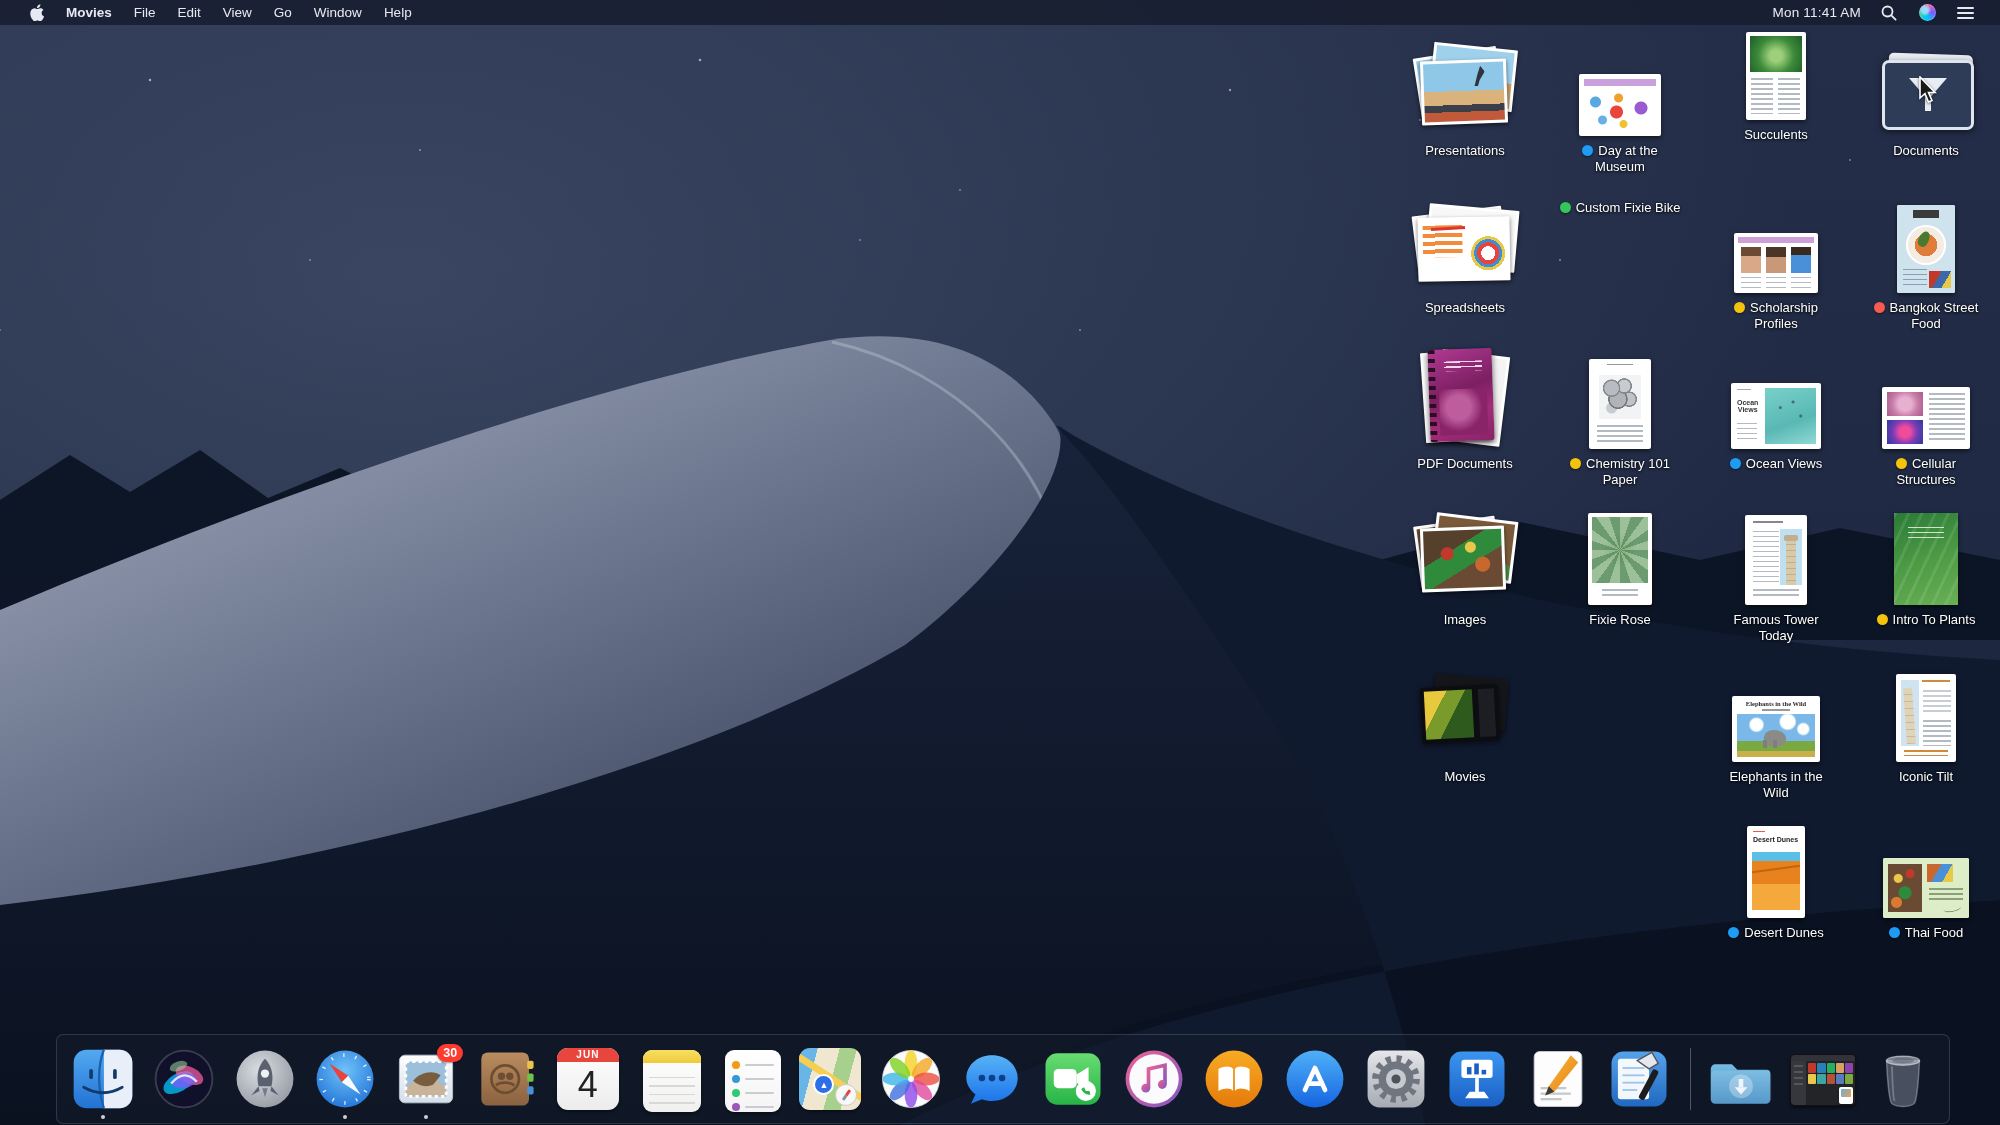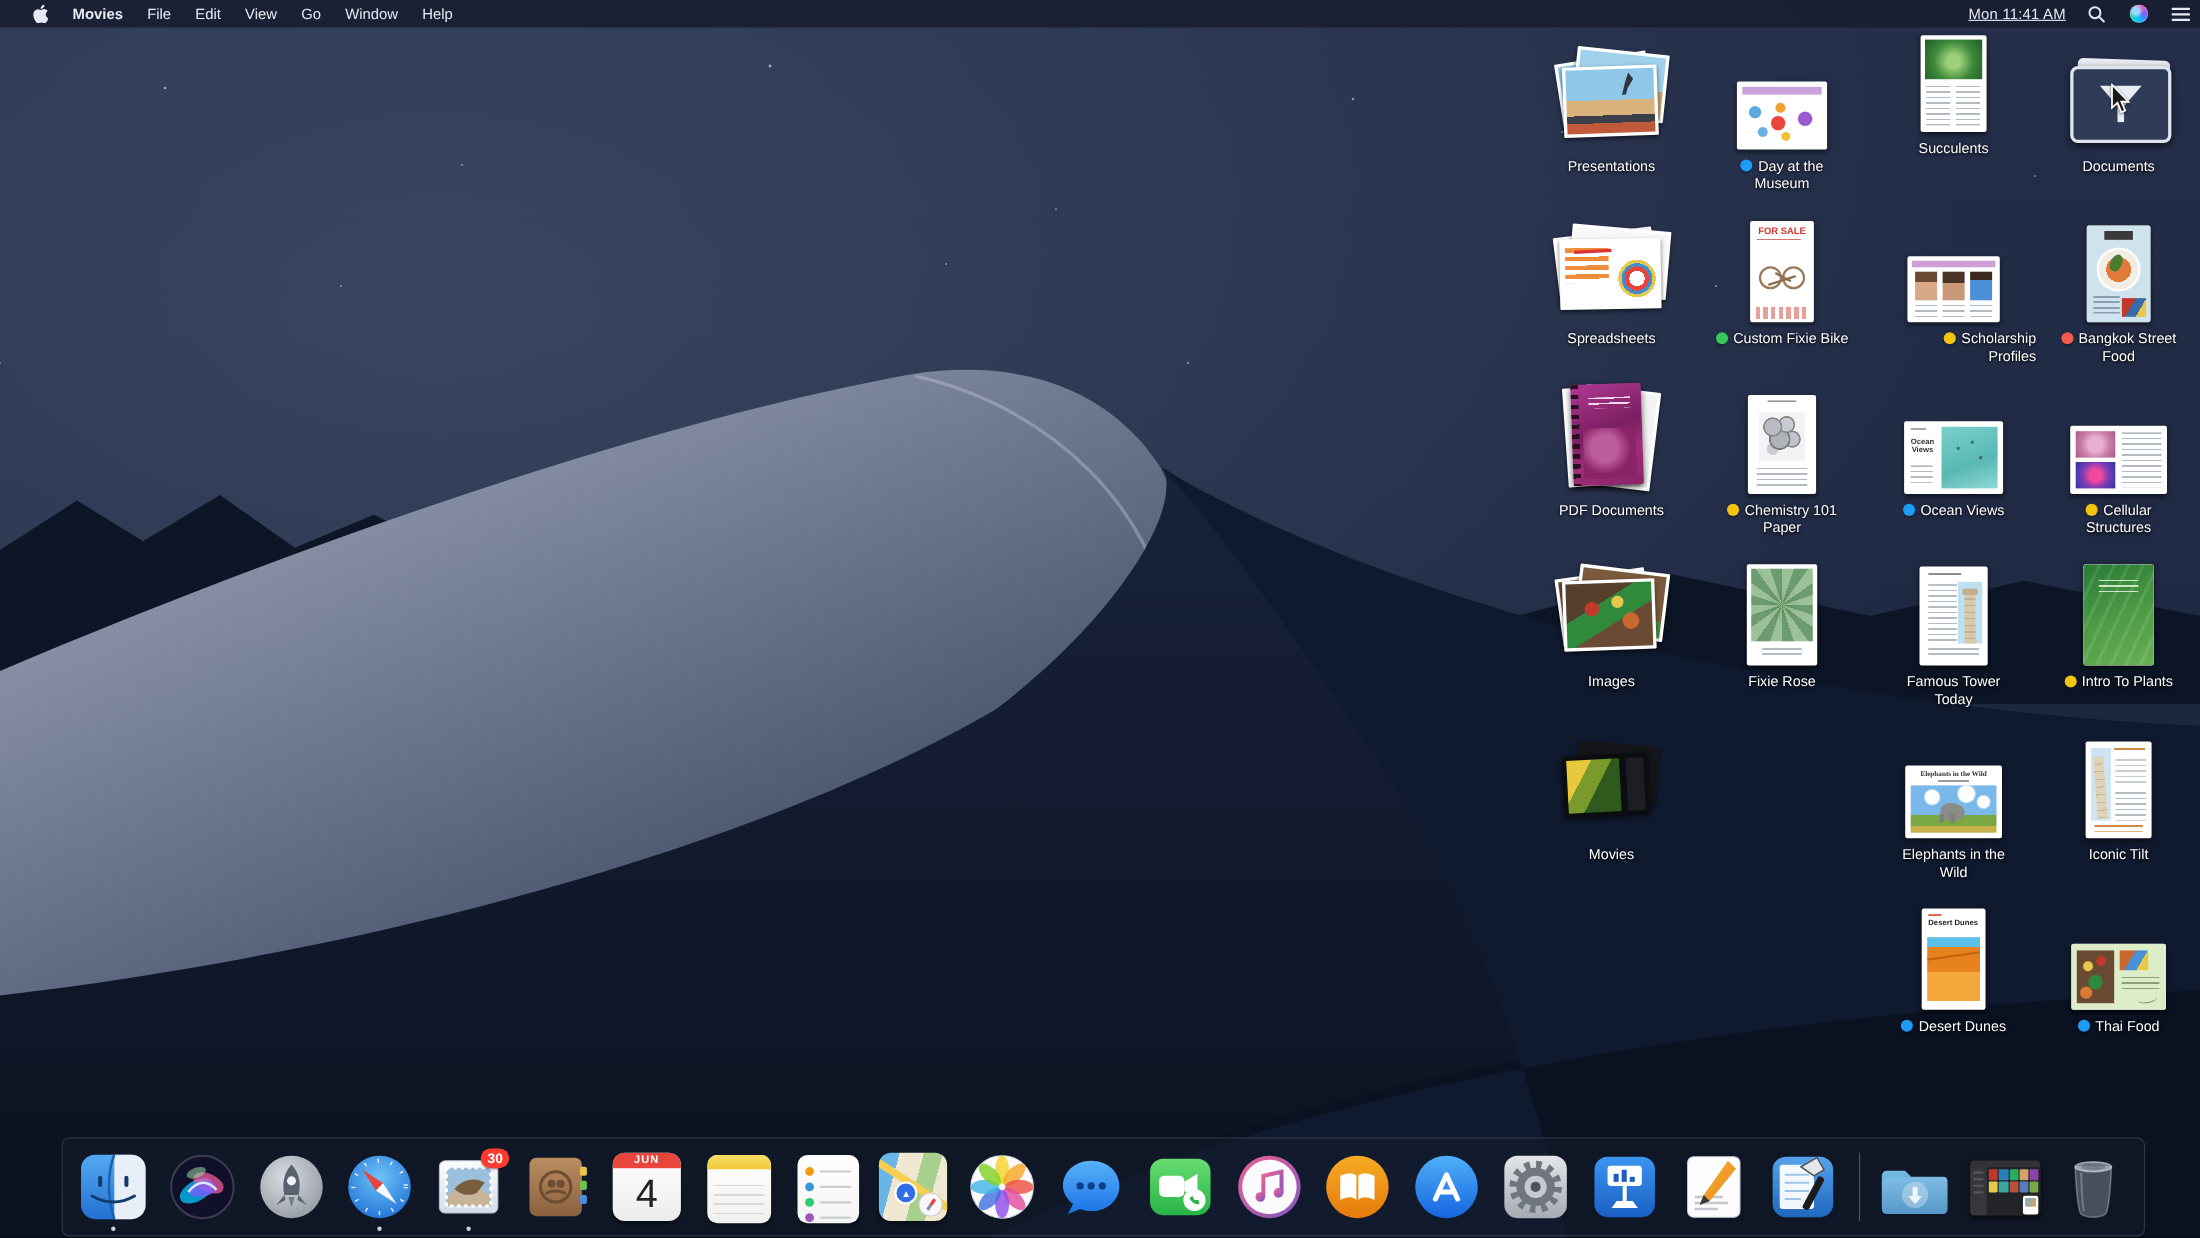--- a/index.html
+++ b/index.html
@@ -3,21 +3,21 @@
 <meta charset="utf-8">
 <style>
   html,body{margin:0;padding:0;background:#000;}
   #screen{position:relative;width:2000px;height:1125px;overflow:hidden;
     font-family:"Liberation Sans", sans-serif; -webkit-font-smoothing:antialiased;}
   
   #menubar{position:absolute;top:0;left:0;right:0;height:25px;display:flex;align-items:center;
     background:rgba(24,30,47,0.88);color:#e7eaf2;font-size:13.5px;z-index:50;}
   #menubar .left,#menubar .right{display:flex;align-items:center;height:100%;}
   #menubar .left{padding-left:18px;}
-  #menubar .right{margin-left:auto;padding-right:8px;gap:18px;text-decoration:underline;}
+  #menubar .right{margin-left:auto;padding-right:25px;gap:18px;}
   .mi{padding:0 11px;height:100%;display:flex;align-items:center;cursor:default;}
   .mi.app{font-weight:700;}
   .status-ic{display:flex;align-items:center;justify-content:center;width:20px;height:100%;}
   .clock{letter-spacing:.2px;}
   
   .stack{position:absolute;width:150px;text-align:center;z-index:10;}
   .thumbwrap{height:100px;display:flex;align-items:flex-end;justify-content:center;}
   .page{background:#fff;border-radius:2px;box-shadow:0 2px 5px rgba(0,0,0,.55);position:relative;overflow:hidden;}
   .tl{position:absolute;background:repeating-linear-gradient(180deg,#b4bac2 0 1.5px,transparent 1.5px 5px);}
   .slabel{margin-top:7px;display:inline-block;max-width:122px;font-size:13px;font-weight:400;color:#fff;
@@ -224,35 +224,23 @@
             </div>
    <div style="position:absolute;left:7px;top:16px;width:86px;height:58px;background:#fff;padding:3px;border-radius:1px;box-shadow:0 2px 4px rgba(0,0,0,.55);transform:rotate(-1deg);">
               <div style="width:100%;height:100%;position:relative;background:
      radial-gradient(circle at 78% 58%, #fff 0 7px, #e8433c 7px 11px, #3e8fd0 11px 14px, #e8c84a 14px 17px, transparent 17px),
      repeating-linear-gradient(180deg,#f08c3a 0 4px,#fff 4px 8px) ,#fff; background-size:100% 100%, 46% 55%; background-position:0 0, 4% 18%; background-repeat:no-repeat;"></div>
             </div>
    <div style="position:absolute;left:20px;top:26px;width:34px;height:3px;background:#d33;transform:rotate(-3deg);"></div>
           </div>
         </div>
      <span class="slabel"><span>Spreadsheets</span></span></div>
-      <div class="stack" style="left: 1545px; top: 193px;"><div class="thumbwrap">
-          <div class="page" style="width:58px;height:92px;">
-   <div class="minittl" style="left:0;right:0;top:4px;text-align:center;font-size:8.5px;color:#d0362c;">FOR SALE</div>
-   <div class="tl" style="left:6px;top:16px;width:40px;height:3px;background:repeating-linear-gradient(180deg,#d0766e 0 1.5px,transparent 1.5px 5px);"></div>
-   <div style="position:absolute;left:8px;top:24px;width:42px;height:42px;">
-     <div style="position:absolute;left:0;bottom:4px;width:17px;height:17px;border:2px solid #9a7b5c;border-radius:50%;"></div>
-     <div style="position:absolute;right:0;bottom:4px;width:17px;height:17px;border:2px solid #9a7b5c;border-radius:50%;"></div>
-     <div style="position:absolute;left:8px;bottom:11px;width:26px;height:2px;background:#8a6b4c;transform:rotate(-18deg);"></div>
-     <div style="position:absolute;left:14px;bottom:14px;width:16px;height:2px;background:#8a6b4c;transform:rotate(28deg);"></div>
-            </div>
-   <div style="position:absolute;left:5px;bottom:3px;right:5px;height:11px;background:repeating-linear-gradient(90deg,#e8a09a 0 4px,#fff 4px 7px);"></div>
-          </div>
-        </div>
+      <div class="stack" style="left: 1545px; top: 193px;">
      <span class="slabel"><span class="tagdot" style="background:#35c759"></span><span>Custom Fixie Bike</span></span></div>
-      <div class="stack" style="left: 1701px; top: 193px; text-align: right;"><div class="thumbwrap">
+      <div class="stack" style="left: 1701px; top: 193px;"><div class="thumbwrap">
           <div class="page" style="width:84px;height:60px;">
    <div style="position:absolute;left:4px;top:4px;right:4px;height:6px;background:#cf9fd8;"></div>
    <div style="position:absolute;left:7px;top:14px;width:20px;height:26px;background:linear-gradient(#6a4a32 0 35%,#d8a888 35%);"></div>
    <div style="position:absolute;left:32px;top:14px;width:20px;height:26px;background:linear-gradient(#4a3526 0 40%,#c89878 40%);"></div>
    <div style="position:absolute;left:57px;top:14px;width:20px;height:26px;background:linear-gradient(#3a2a1e 0 30%,#4a90d9 30%);"></div>
    <div class="tl" style="left:7px;top:44px;width:20px;height:12px;"></div> 
             <div class="tl" style="left:32px;top:44px;width:20px;height:12px;"></div> 
             <div class="tl" style="left:57px;top:44px;width:20px;height:12px;"></div>
           </div>
         </div>

